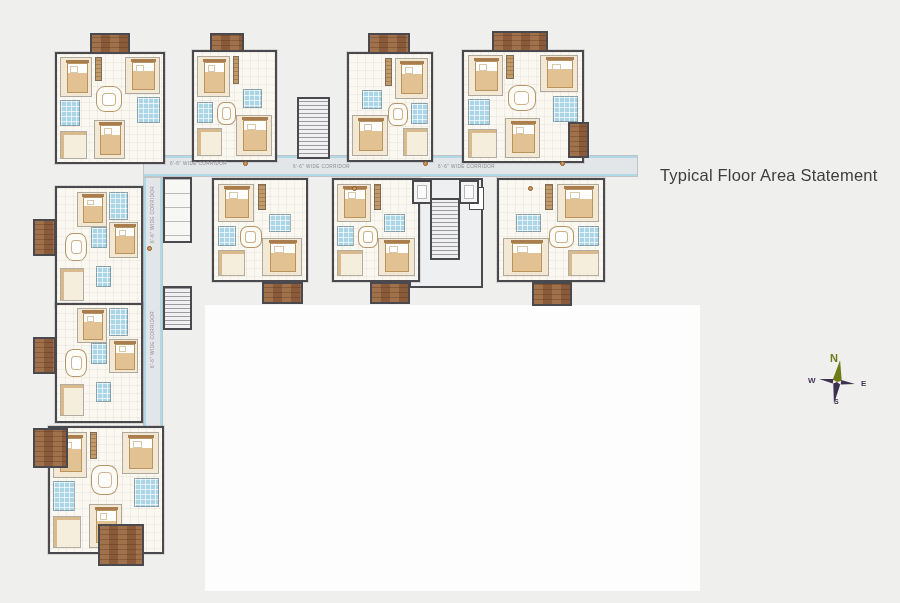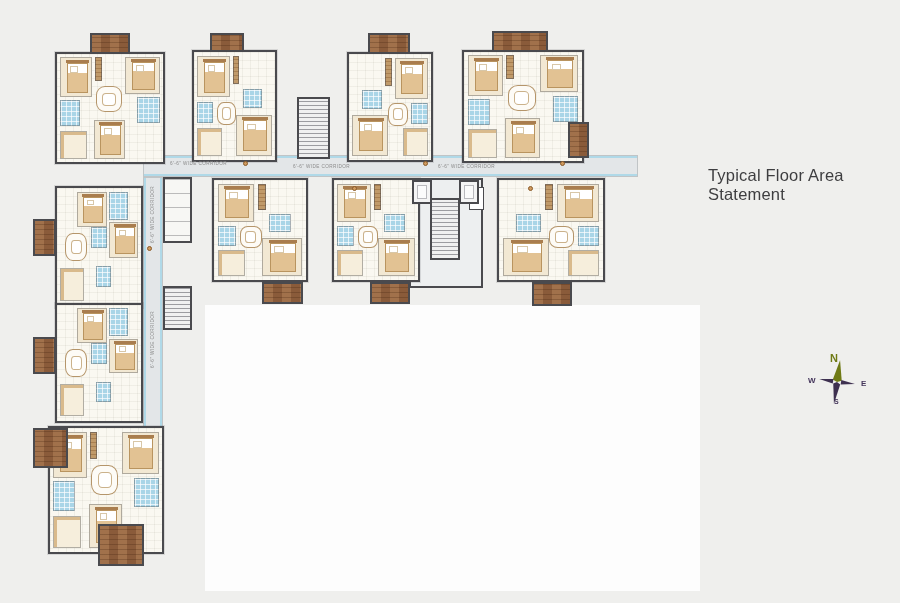--- a/index.html
+++ b/index.html
@@ -82,21 +82,21 @@
   .cl{
     font-size:6px;color:#8b8b8b;white-space:nowrap;letter-spacing:.5px;
     transform-origin:0 0;transform:scale(.78);border:none;
   }
   .cl.rot{transform:rotate(-90deg) scale(.78);}
   .dot{width:5px;height:5px;border-radius:50%;background:#cf9a5e;border:1px solid #8a5a28;}
 
   
   .titleblock{position:absolute;left:660px;top:162px;}
   .block-title{color:#8a85ba;font-size:25px;font-weight:bold;letter-spacing:1.5px;}
-  .block-subtitle{color:#3e3e40;font-size:16.5px;margin-top:4px;letter-spacing:.2px;margin-left:48px;}
+  .block-subtitle{color:#3e3e40;font-size:16.5px;margin-top:4px;letter-spacing:.2px;}
 
   
   .compass{position:absolute;left:806px;top:352px;width:64px;height:60px;}
   .compass .pt{position:absolute;font-weight:bold;color:#44355b;font-size:8px;}
   .compass .pt.n{color:#6f7a15;font-size:11px;left:24px;top:0px;}
   .compass .pt.w{left:2px;top:24px;}
   .compass .pt.e{left:55px;top:27px;}
   .compass .pt.s{left:28px;top:46px;font-size:7px;}
   .compass svg{position:absolute;left:11px;top:7px;}
 </style>

